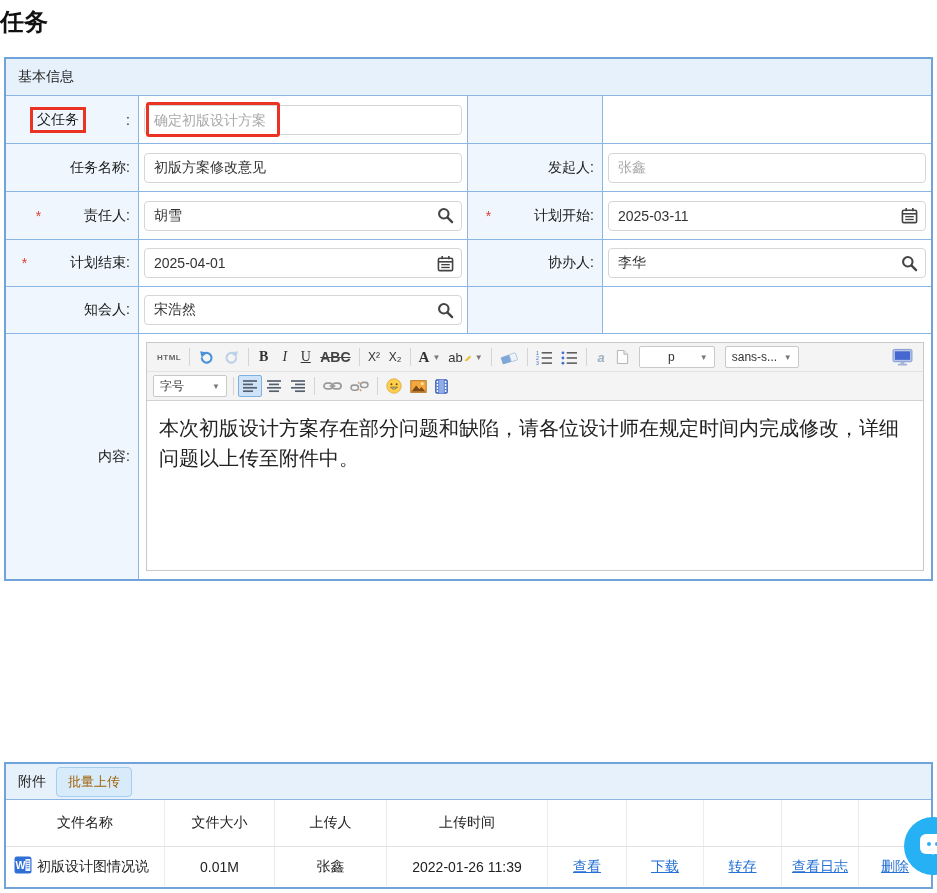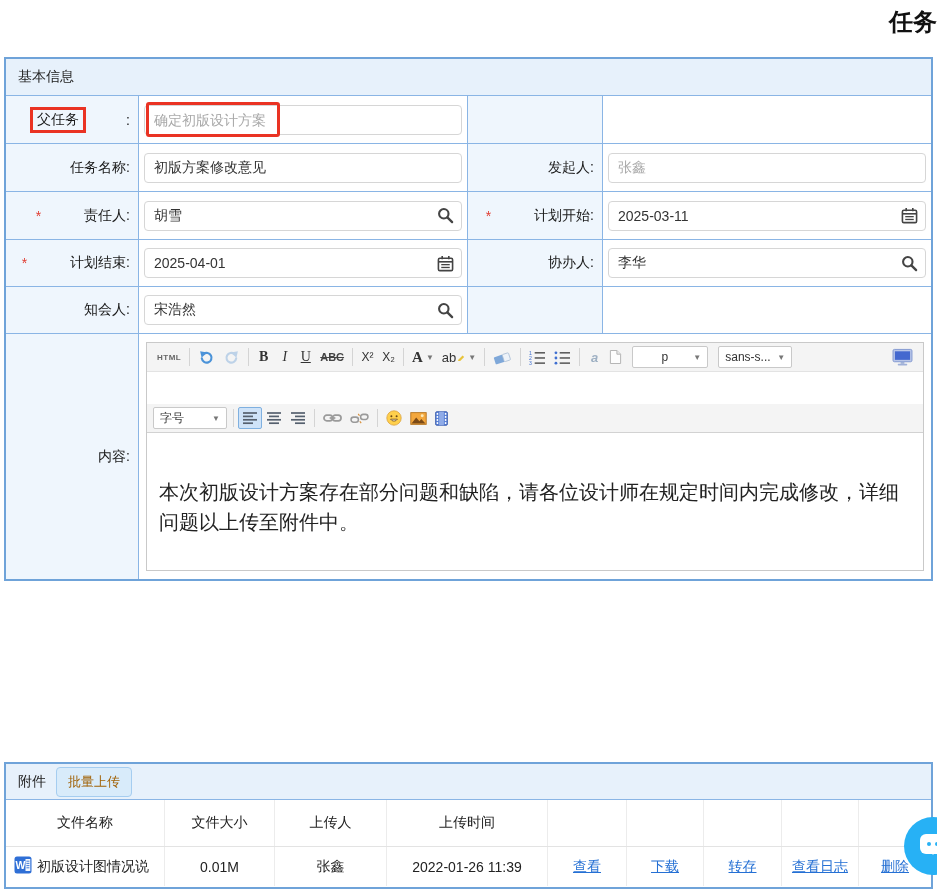--- a/index.html
+++ b/index.html
@@ -1,21 +1,21 @@
 <!DOCTYPE html>
 <html><head>
 <meta charset="utf-8">
 <style>
   * { box-sizing: border-box; margin: 0; padding: 0; }
   html,body { background:#fff; }
   #app {
     position: relative; width: 937px; height: 893px; overflow: hidden;
     font-family: "Liberation Sans", "DejaVu Sans", sans-serif; background: #fff; color:#222;
   }
-  .page-title { position:absolute; top:6px; left:0; right:0; text-align:right;
+  .page-title { position:absolute; top:6px; left:0; right:0; text-align:left;
     font-size:24px; font-weight:bold; color:#111; }
 
   
   .main-table { position:absolute; left:4px; top:57px; width:929px; height:524px;
     border:2px solid #6fa3d9; display:flex; flex-direction:column; background:#6d28d9; }
   .section-header { height:37px; background:#e7f1fb; border-bottom:1px solid #8ab5e5;
     display:flex; align-items:center; padding-left:12px; font-size:14px; color:#222; }
   .frow { display:flex; border-bottom:1px solid #8ab5e5; }
   .h48 { height:48px; } .h47 { height:47px; }
   .content-row { flex:1; border-bottom:none; }
@@ -36,33 +36,33 @@
   .field-icon { position:absolute; right:8px; top:6px; width:18px; height:18px;
     display:flex; align-items:center; justify-content:center; cursor:pointer; }
 
   
   .red-box-label { border:3px solid #ea3323; padding:1px 4px; display:inline-block; background:transparent; }
   .red-box-input { position:absolute; left:2px; top:-3px; width:134px; height:35px;
     border:3px solid #ea3323; border-radius:3px; pointer-events:none; z-index:3; }
 
   
   .content-val { flex:1; border-right:none; padding:8px 7px; display:flex; background:#fff; }
-  .editor { flex:1; border:1px solid #c9c9c9; display:flex; flex-direction:column; background:#fff;gap:32px; }
+  .editor { flex:1; border:1px solid #c9c9c9; display:flex; flex-direction:column; background:#fff; }
   .tbar { background:#f4f4f4; padding:3px 6px; display:flex; align-items:center; flex-wrap:nowrap; }
   .tbar.r1 { border-bottom:1px solid #e3e3e3; }
   .tbar.r2 { border-bottom:1px solid #d2d2d2; }
   .tb { height:22px; min-width:21px; padding:0 3px; display:inline-flex; align-items:center;
     justify-content:center; font-size:13px; color:#333; cursor:pointer; border:1px solid transparent; border-radius:2px; }
   .tb.active { background:#cfe3f8; border-color:#7fb0e0; }
   .sep { width:1px; height:18px; background:#d4d4d4; margin:0 4px; flex:none; }
   .tb-html { font-size:8px; font-weight:bold; color:#666; letter-spacing:0.5px; }
   .tb-b { font-weight:bold; font-family:"Liberation Serif","DejaVu Serif",serif; font-size:14px; }
   .tb-i { font-style:italic; font-family:"Liberation Serif","DejaVu Serif",serif; font-size:14px; }
   .tb-u { text-decoration:underline; font-family:"Liberation Serif","DejaVu Serif",serif; font-size:14px; }
-  .tb-abc { text-decoration:line-through; font-size:11px; font-weight:bold; color:#444; }
+  .tb-abc { text-decoration:line-through; font-size:14px; font-weight:bold; color:#444; }
   .tb-sup, .tb-sub { font-weight:normal; font-size:12px; color:#333; }
   .tb-A { font-family:"Liberation Serif","DejaVu Serif",serif; font-weight:bold; font-size:15px; }
   .caret { font-size:8px; color:#777; margin-left:3px; }
   .tb-select { border:1px solid #c9c9c9; background:#fff; height:22px; display:inline-flex;
     align-items:center; justify-content:space-between; padding:0 6px; font-size:12px; color:#333;
     border-radius:2px; cursor:pointer; }
   .sel-p { width:76px; margin-left:6px; } .sel-p span.v { flex:1; text-align:center; }
   .sel-font { width:74px; margin-left:10px; }
   .sel-size { width:74px; margin-right:2px; } .sel-size span.v { flex:1; }
   .tb-anchor { font-size:13px; font-weight:bold; color:#8aa0b8; font-style:italic; opacity:0.8; }

